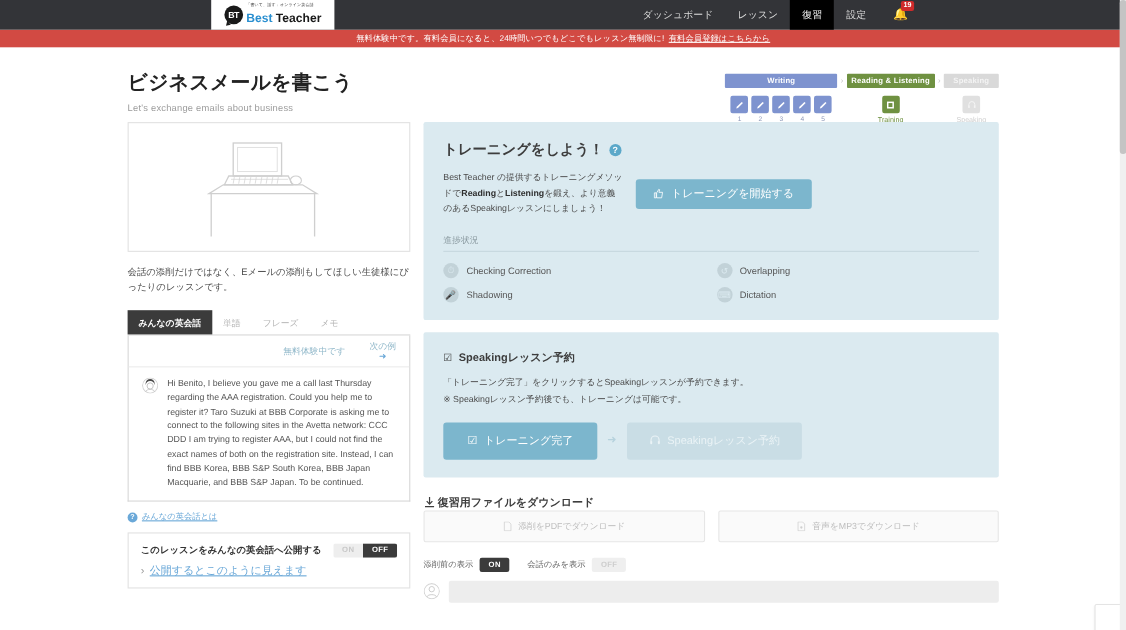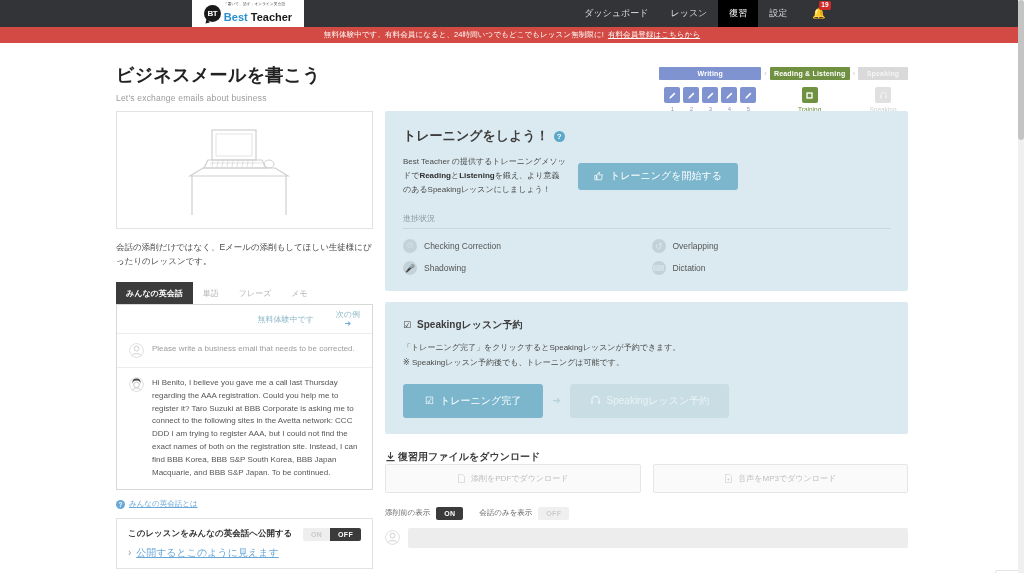--- a/index.html
+++ b/index.html
@@ -192,21 +192,21 @@
     width: 9px; height: 9px; border-radius: 50%;
     background: #6aa8d8; color: #fff; font-size: 6.5px;
     display: flex; align-items: center; justify-content: center;
     font-weight: bold;
   }
 
   .publish {
     border: 1px solid #e2e2e2; margin-top: 9px;
     padding: 9px 11px 8px 11px;
   }
-  .publish-row { display: flex; }
+  .publish-row { display: flex; align-items: center; }
   .publish-label { font-size: 8.5px; color: #333; font-weight: bold; }
   .toggle { margin-left: auto; display: flex; border-radius: 2px; overflow: hidden; }
   .toggle span {
     font-size: 7px; font-weight: bold; padding: 3px 8px;
     cursor: pointer; letter-spacing: .3px;
   }
   .toggle .on  { background: #eeeeee; color: #c8c8c8; }
   .toggle .off { background: #3b3b3b; color: #fff; }
   .publish-sub { margin-top: 5px; font-size: 10px; color: #6aa8d8; }
   .publish-sub .caret { color: #9a9a9a; margin-right: 2px; }
@@ -491,30 +491,20 @@
 
       <div class="conv-box">
         <div class="conv-head">
           <a href="#">無料体験中です</a>
           <a href="#" class="next-ex">
             <span>次の例</span>
             <span class="next-arrow">➜</span>
           </a>
         </div>
 
-        <div class="msg">
-          <div class="avatar">
-            <svg width="15" height="15" viewBox="0 0 16 16">
-                <circle cx="8" cy="8" r="7.4" fill="#fff" stroke="#d6d6d6"></circle>
-                <circle cx="8" cy="6" r="2.6" fill="none" stroke="#c9c9c9" stroke-width="0.9"></circle>
-                <path d="M3.4 13.4 C4.2 10.6 11.8 10.6 12.6 13.4" fill="none" stroke="#c9c9c9" stroke-width="0.9"></path>
-              </svg>
-          </div>
-          <div class="msg-text light">Please write a business email that needs to be corrected.</div>
-        </div>
 
         <div class="msg">
           <div class="avatar">
             <svg width="15" height="15" viewBox="0 0 16 16">
                 <circle cx="8" cy="8" r="7.4" fill="#fff" stroke="#d6d6d6"></circle>
                 <path d="M3.6 8 A4.4 4.4 0 0 1 12.4 8 L12.4 6 A4.4 4.4 0 0 0 3.6 6 Z" fill="#4b4b4b"></path>
                 <circle cx="8" cy="8.4" r="3" fill="none" stroke="#b8b8b8" stroke-width="0.8"></circle>
                 <path d="M3.6 14 C4.4 11 11.6 11 12.4 14" fill="none" stroke="#c2c2c2" stroke-width="0.8"></path>
               </svg>
           </div>

